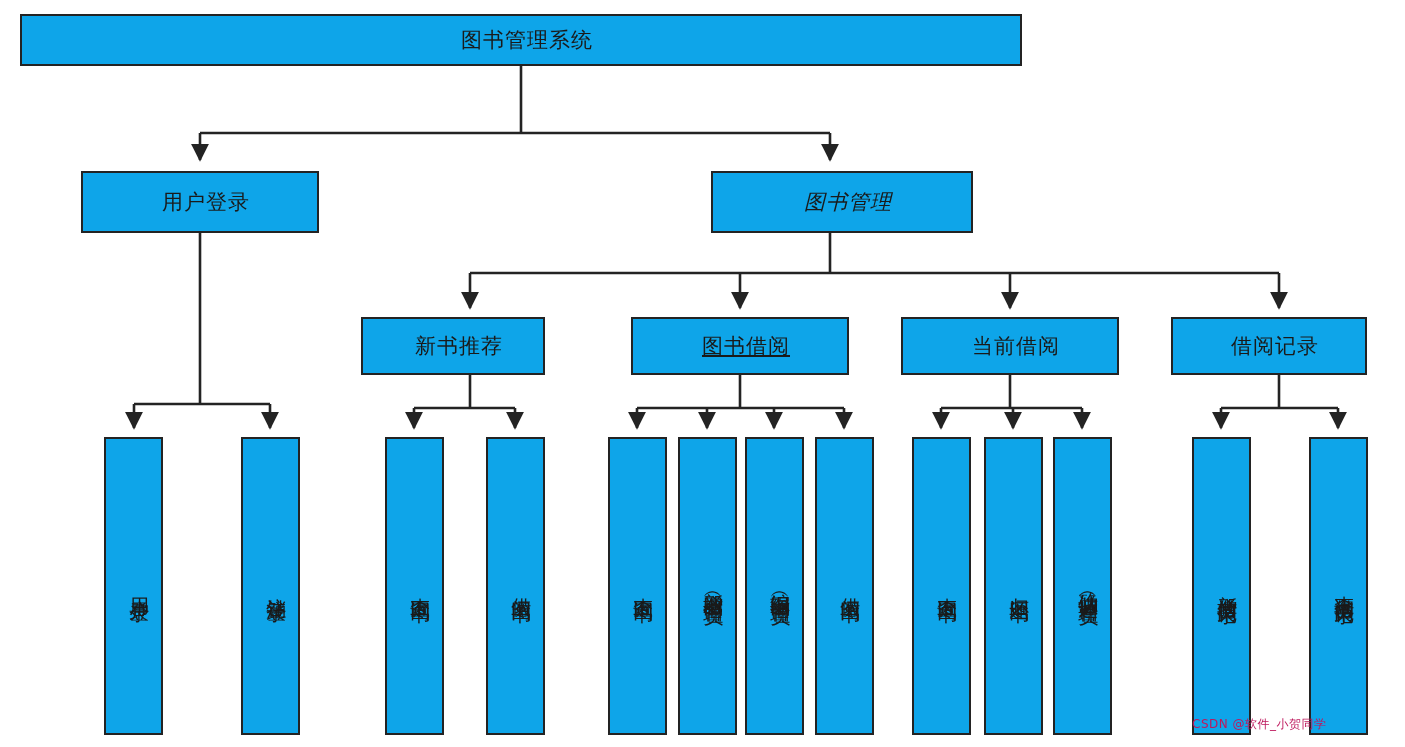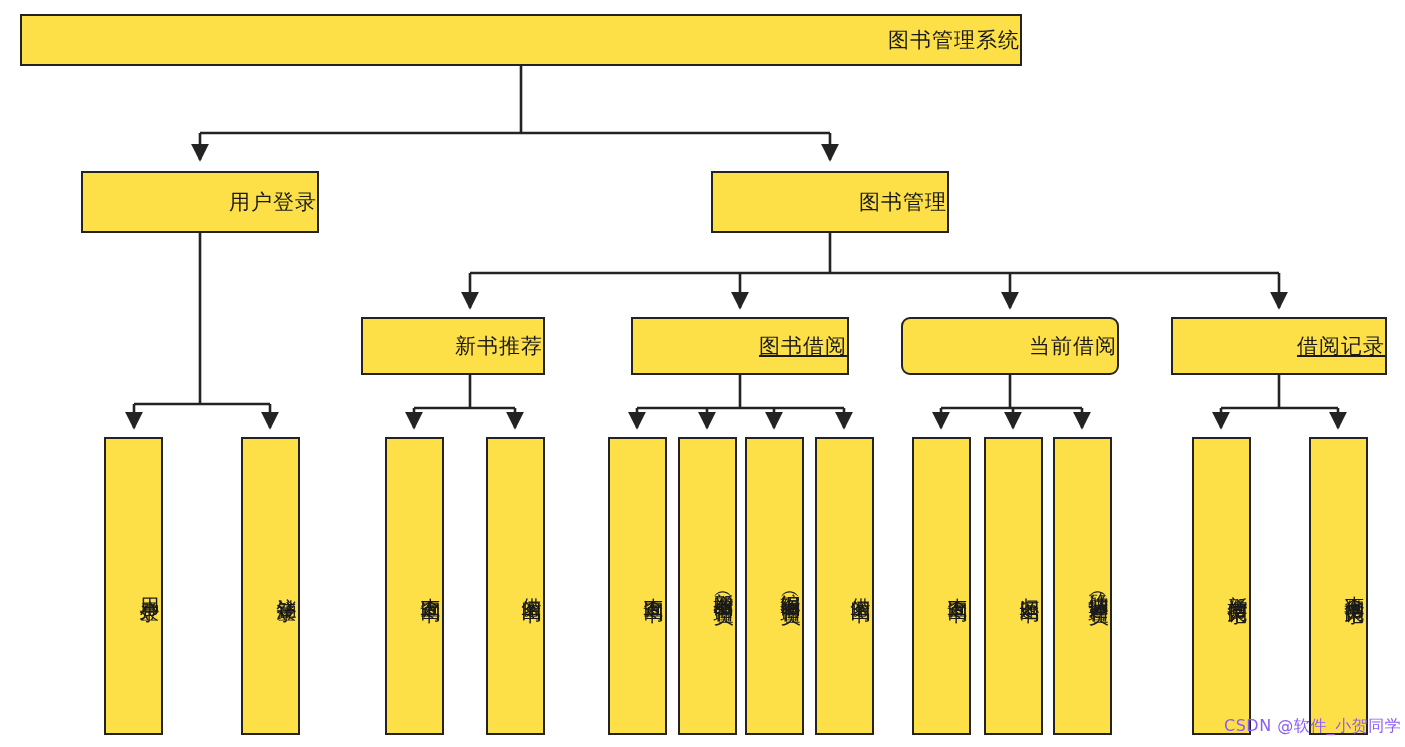--- a/index.html
+++ b/index.html
@@ -21,24 +21,24 @@
     position: absolute;
     left: 0;
     top: 0;
     width: 1405px;
     height: 747px;
   }
   .node {
     position: absolute;
     box-sizing: border-box;
     border: 2px solid #232323;
-    background: #fde047;
+    background: #0ea5e9;
     display: flex;
     align-items: center;
-    justify-content: flex-end;
+    justify-content: center;
     color: #1a1a1a;
     padding-left: 12px;
   }
   .node.h-node {
     font-size: 21px;
     letter-spacing: 1px;
   }
   .node.v-node {
     font-size: 20px;
     letter-spacing: 1px;
@@ -49,25 +49,24 @@
     line-height: 1.12;
     letter-spacing: 2px;
     white-space: nowrap;
     text-align: center;
   }
   .h-label {
     white-space: nowrap;
   }
   .watermark {
     position: absolute;
-    font-size: 16px;
-    color: #8b5cf6;
+    font-size: 12px;
+    color: #be185d;
     white-space: nowrap;
     letter-spacing: 0.5px;
-    margin-left: 32px;
   }
 </style>
 </head>
 <body>
 
 <div id="canvas">
 
   <svg id="diagram-svg" viewBox="0 0 1405 747" xmlns="http://www.w3.org/2000/svg">
     <defs>
       <marker id="arrow" viewBox="0 0 10 10" refX="9" refY="5" markerWidth="7" markerHeight="7" orient="auto-start-reverse">
@@ -120,34 +119,34 @@
     </g>
   </svg>
 
   <div class="node h-node" style="left:20px; top:14px; width:1002px; height:52px;">
     <span class="h-label">图书管理系统</span>
   </div>
 
   <div class="node h-node" style="left:81px; top:171px; width:238px; height:62px;">
     <span class="h-label">用户登录</span>
   </div>
-  <div class="node h-node" style="left:711px; top:171px; width:238px; height:62px;">
+  <div class="node h-node" style="left:711px; top:171px; width:262px; height:62px;font-style:italic;">
     <span class="h-label">图书管理</span>
   </div>
 
   <div class="node h-node" style="left:361px; top:317px; width:184px; height:58px;">
     <span class="h-label">新书推荐</span>
   </div>
   <div class="node h-node" style="left:631px; top:317px; width:218px; height:58px;text-decoration:underline;">
     <span class="h-label">图书借阅</span>
   </div>
-  <div class="node h-node" style="left:901px; top:317px; width:218px; height:58px;border-radius:9px;">
+  <div class="node h-node" style="left:901px; top:317px; width:218px; height:58px;">
     <span class="h-label">当前借阅</span>
   </div>
-  <div class="node h-node" style="left:1171px; top:317px; width:216px; height:58px;text-decoration:underline;">
+  <div class="node h-node" style="left:1171px; top:317px; width:196px; height:58px;">
     <span class="h-label">借阅记录</span>
   </div>
 
   <div class="node v-node" style="left:104px; top:437px; width:59px; height:298px;">
     <span class="v-label">用户登录</span>
   </div>
   <div class="node v-node" style="left:241px; top:437px; width:59px; height:298px;">
     <span class="v-label">注销登录</span>
   </div>
 

